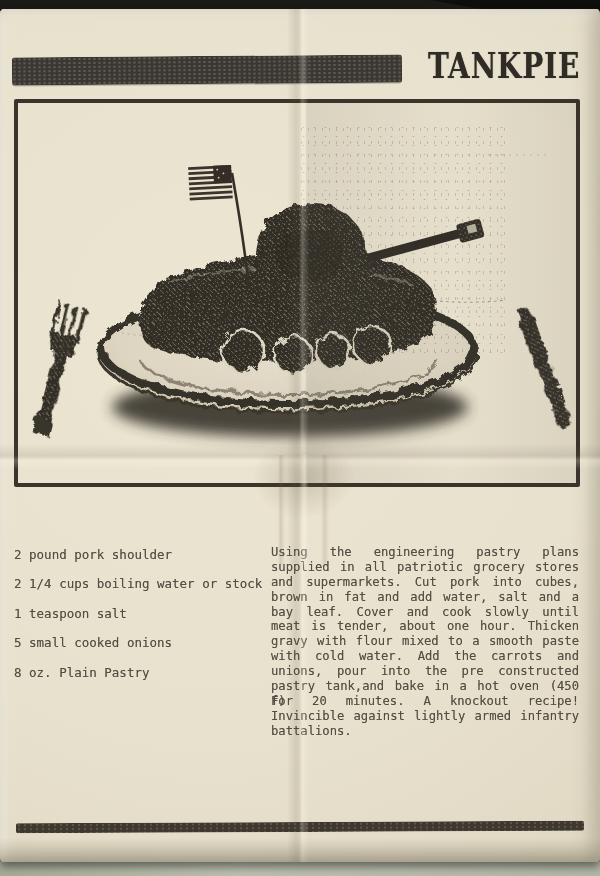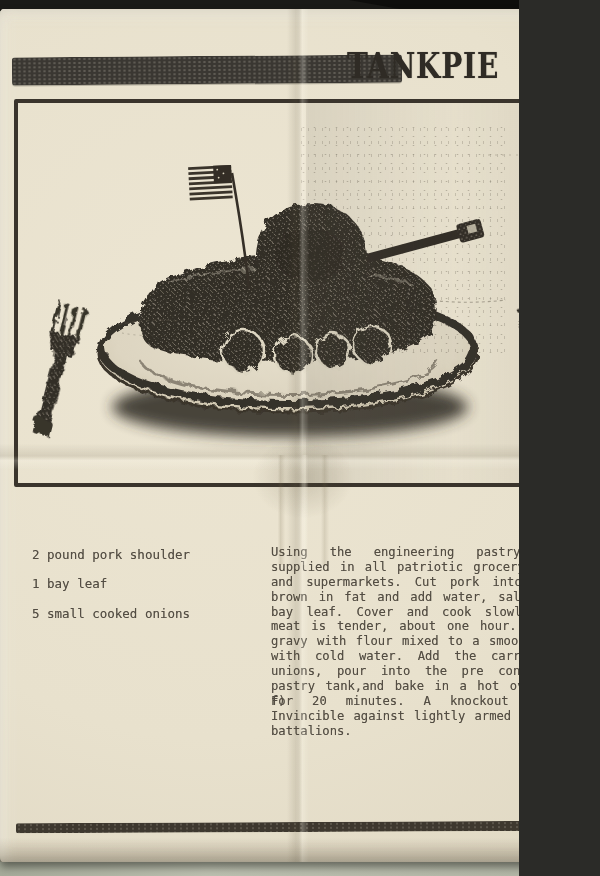--- a/index.html
+++ b/index.html
@@ -1,17 +1,17 @@
 <!DOCTYPE html>
 <html><head>
 <meta charset="utf-8">
 <style>
   html,body{margin:0;padding:0;background:#2b2b28;}
   .photo{
-    position:relative;width:519px;height:876px;overflow:hidden;
+    position:relative;width:600px;height:876px;overflow:hidden;
     background:linear-gradient(90deg,#a6ab9a,#bcc0b0 40%,#b3b7a7);
     font-family:"DejaVu Sans Mono","Liberation Mono",monospace;
   }
   .bg-top{position:absolute;top:0;left:0;right:0;height:11px;background:#1a1a17;}
   .bg-tr{position:absolute;top:0;right:0;width:170px;height:30px;background:#0e0e0c;
          clip-path:polygon(0 0,100% 0,100% 100%);}
   .paper{
     position:absolute;left:0;top:9px;width:600px;height:853px;
     background:radial-gradient(130% 95% at 35% 38%,#ece5d2 0%,#e8e1cd 50%,#e0d8c3 82%,#d2c9b1 100%);
     border-radius:3px/6px;
@@ -48,21 +48,21 @@
                      radial-gradient(rgba(58,52,42,.4) .6px,transparent 1px);
     background-size:11px 9px,7px 13px;opacity:.5;
   }
   .art-shade-right{
     position:absolute;right:0;top:0;width:270px;height:100%;
     background:linear-gradient(90deg,rgba(100,95,84,.12),rgba(100,95,84,.02) 55%,rgba(100,95,84,.10));
   }
   
   .ingredients{
     position:absolute;left:14px;top:547px;width:256px;z-index:1;
-    font-size:12.5px;color:#534d43;text-shadow:0 0 .5px rgba(83,77,67,.5);margin-left:18px;
+    font-size:12.5px;color:#534d43;text-shadow:0 0 .5px rgba(83,77,67,.5);
   }
   .ing-item{height:29.4px;line-height:15px;white-space:pre;}
   .instructions{
     position:absolute;left:271px;top:545px;width:308px;z-index:1;
     font-size:12.2px;color:#534d43;text-shadow:0 0 .5px rgba(83,77,67,.5);
   }
   .instr-line{
     height:14.9px;line-height:14.9px;white-space:normal;
     text-align:justify;text-align-last:justify;
   }
@@ -193,22 +193,24 @@
         <path d="M404,196 q40,6 84,1" stroke-width="1.1" stroke-dasharray="3 3"></path>
         <path d="M470,52 h60" stroke-width="1" stroke-dasharray="2 5" opacity=".6"></path>
       </g>
     </svg>
     <div class="speckle"></div>
     <div class="art-shade-right"></div>
   </div>
 
   <div class="ingredients">
       <div class="ing-item">2 pound pork shoulder</div>
-      <div class="ing-item">1 bay leaf</div>
+      <div class="ing-item">2 1/4 cups boiling water or stock</div>
+      <div class="ing-item">1 teaspoon salt</div>
       <div class="ing-item">5 small cooked onions</div>
+      <div class="ing-item">8 oz. Plain Pastry</div>
     </div>
 
   <div class="instructions">
       <div class="instr-line">Using the engineering pastry plans</div>
       <div class="instr-line">supplied in all patriotic grocery stores</div>
       <div class="instr-line">and supermarkets. Cut pork into cubes,</div>
       <div class="instr-line">brown in fat and add water, salt and a</div>
       <div class="instr-line">bay leaf. Cover and cook slowly until</div>
       <div class="instr-line">meat is tender, about one hour. Thicken</div>
       <div class="instr-line">gravy with flour mixed to a smooth paste</div>

